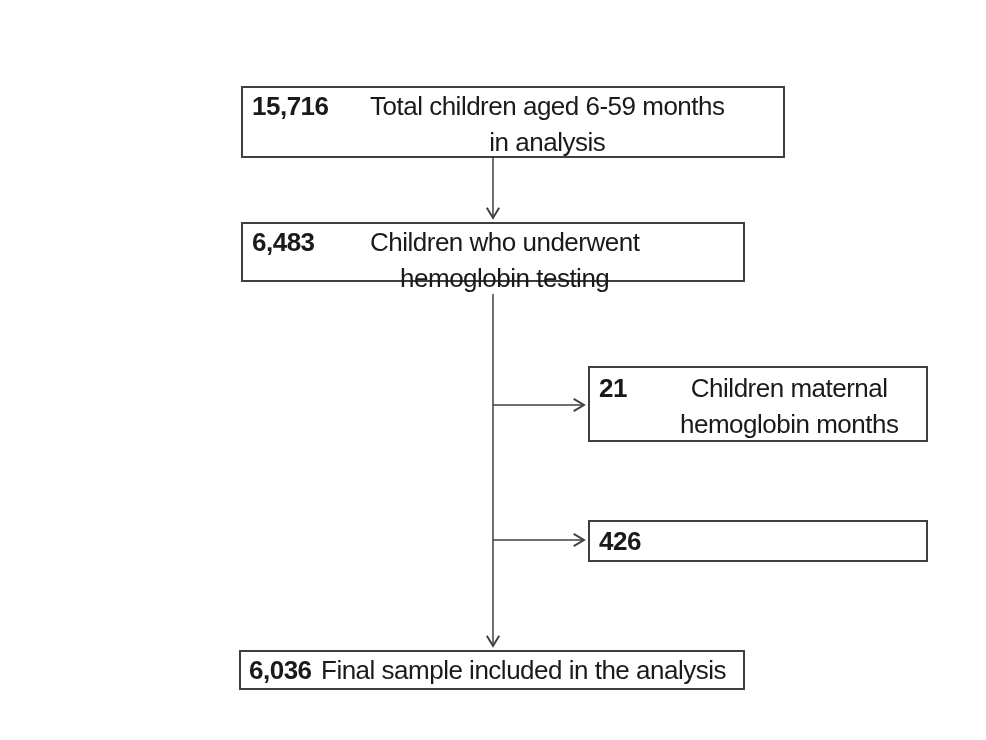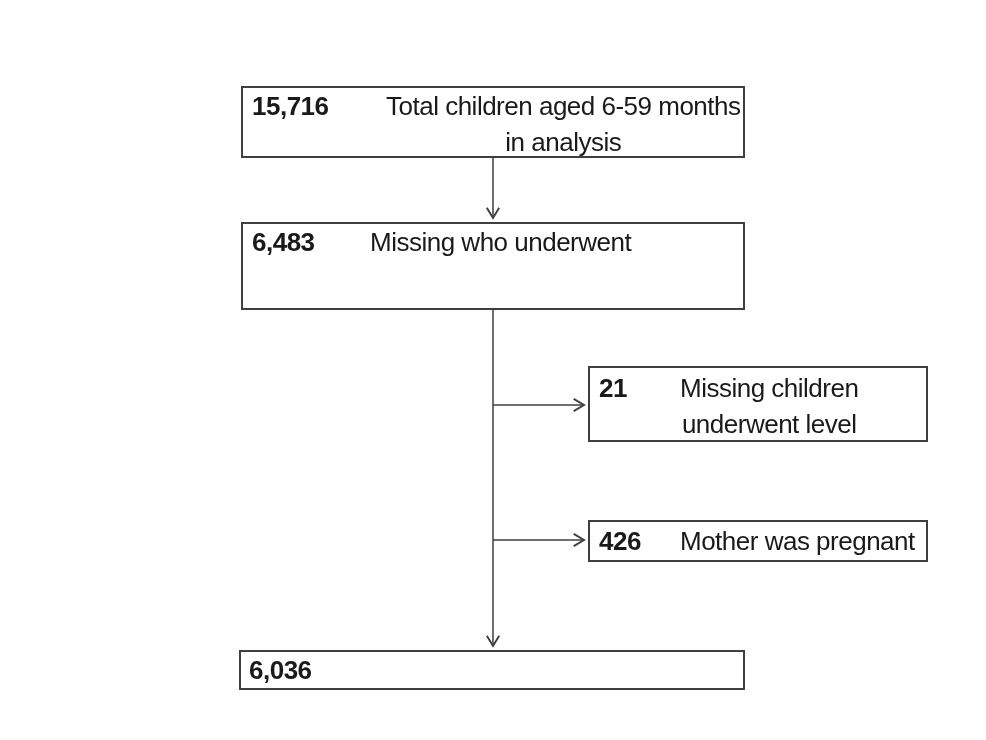--- a/index.html
+++ b/index.html
@@ -41,23 +41,23 @@
   }
   .box .num {
     font-weight: bold;
     flex: 0 0 auto;
   }
   .box .desc {
     flex: 0 0 auto;
     text-align: center;
   }
   
-  .box-total    { left: 241px; top: 86px;  width: 504px; height: 72px; padding: 0 0 0 9px; gap: 16px; }
+  .box-total    { left: 241px; top: 86px;  width: 544px; height: 72px; padding: 0 0 0 9px; }
   .box-total    .num { width: 118px; }
-  .box-tested   { left: 241px; top: 222px; width: 504px; height: 88px; padding: 0 0 0 9px; }
+  .box-tested   { left: 241px; top: 222px; width: 504px; height: 60px; padding: 0 0 0 9px; }
   .box-tested   .num { width: 118px; }
   .box-missing  { left: 588px; top: 366px; width: 340px; height: 76px; padding: 2px 0 0 9px; }
   .box-missing  .num { width: 81px; }
   .box-pregnant { left: 588px; top: 520px; width: 340px; height: 42px; padding: 0 16px 0 9px; align-items: center; }
   .box-pregnant .num { width: 81px; }
   .box-final    { left: 239px; top: 650px; width: 506px; height: 40px; padding: 0 0 0 8px; align-items: center; }
   .box-final    .num { width: 72px; }
 </style>
 </head>
 <body>
@@ -80,36 +80,37 @@
     <div class="num">15,716</div>
     <div class="desc">
       <div>Total children aged 6-59 months</div>
       <div>in analysis</div>
     </div>
   </div>
 
   <div class="box box-tested">
     <div class="num">6,483</div>
     <div class="desc">
-      <div>Missing who underwent</div>
+      <div>Children who underwent</div>
+      <div>hemoglobin testing</div>
     </div>
   </div>
 
   <div class="box box-missing">
     <div class="num">21</div>
     <div class="desc">
-      <div>Missing children</div>
-      <div>underwent level</div>
+      <div>Children maternal</div>
+      <div>hemoglobin months</div>
     </div>
   </div>
 
   <div class="box box-pregnant">
     <div class="num">426</div>
-    <div class="desc">
-      <div>Mother was pregnant</div>
-    </div>
   </div>
 
   <div class="box box-final">
     <div class="num">6,036</div>
+    <div class="desc">
+      <div>Final sample included in the analysis</div>
+    </div>
   </div>
 
 </div>
 
 </body></html>

